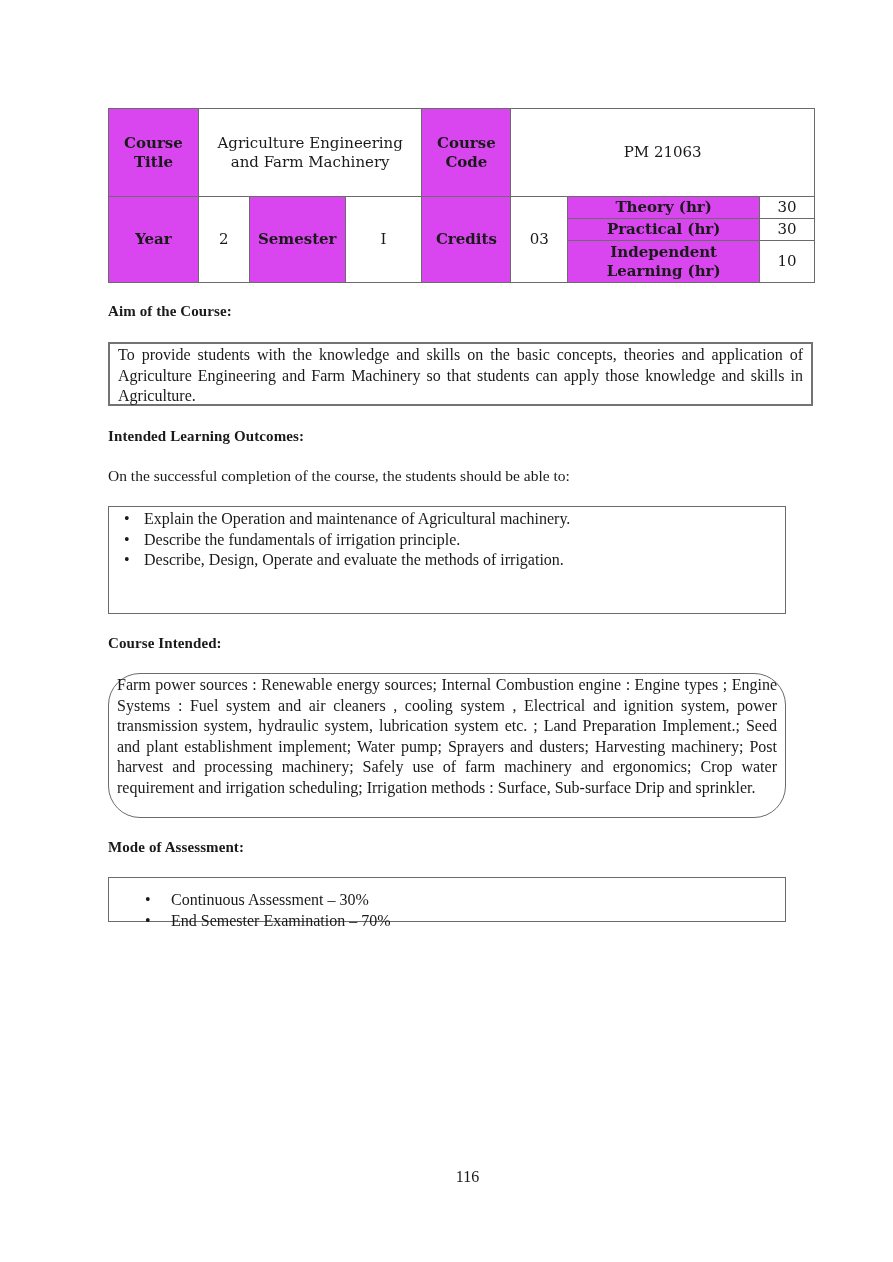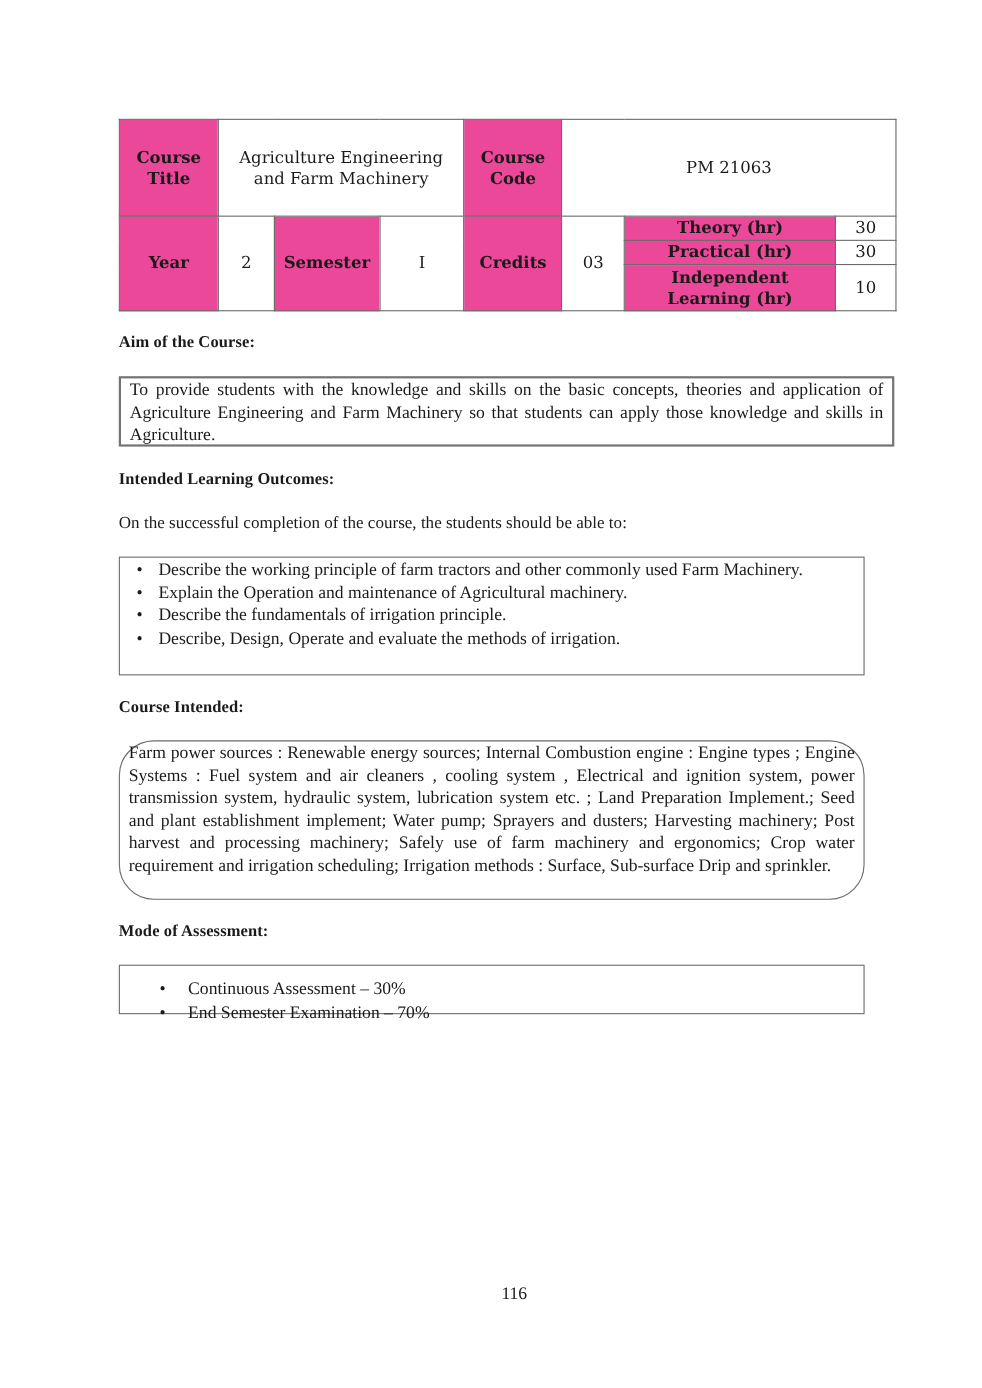--- a/index.html
+++ b/index.html
@@ -4,21 +4,21 @@
 <style>
   html, body { margin: 0; padding: 0; background: #ffffff; }
   body { width: 893px; height: 1262px; position: relative; overflow: hidden;
          font-family: "DejaVu Serif", "Liberation Serif", serif; color: #1a1a1a; }
   .page { position: absolute; left: 0; top: 0; width: 893px; height: 1262px; }
 
   table.info { position: absolute; left: 108px; top: 108px; width: 707px; height: 174px;
                border-collapse: collapse; font-size: 15px; }
   table.info td { border: 1px solid #6b6b6b; text-align: center; vertical-align: middle;
                   padding: 0 4px; line-height: 19px; }
-  td.shade { background: #ec4899; font-weight: bold; }
+  td.shade { background: #d946ef; font-weight: bold; }
   td.plain { background: #ffffff; }
 
   .heading { position: absolute; left: 108px; font-size: 15px; font-weight: bold;
              font-family: "Liberation Serif", serif; letter-spacing: 0.1px; }
   .para { position: absolute; left: 108px; font-size: 15.5px; font-family: "Liberation Serif", serif; }
 
   .box { position: absolute; left: 108px; border: 1px solid #6b6b6b; box-sizing: border-box;
          font-family: "Liberation Serif", serif; font-size: 16px; line-height: 20.6px; }
   .box.aim { border: 2px solid #737373; width: 705px; top: 342px; height: 64px; padding: 1px 8px; text-align: justify; }
   .box.ilo { width: 678px; top: 506px; height: 108px; padding: 2px 8px 0 8px; }
@@ -78,21 +78,20 @@
   </tbody>
     </table>
 
   <div class="heading" style="top:303px">Aim of the Course:</div>
   <div class="box aim">To provide students with the knowledge and skills on the basic concepts, theories and application of Agriculture Engineering and Farm Machinery so that students can apply those knowledge and skills in Agriculture.</div>
 
   <div class="heading" style="top:428px">Intended Learning Outcomes:</div>
   <div class="para" style="top:467px">On the successful completion of the course, the students should be able to:</div>
   <div class="box ilo">
     <ul>
-      <li>Describe the working principle of farm tractors and other commonly used Farm Machinery.</li>
       <li>Explain the Operation and maintenance of Agricultural machinery.</li>
       <li>Describe the fundamentals of irrigation principle.</li>
       <li>Describe, Design, Operate and evaluate the methods of irrigation.</li>
     </ul>
   </div>
 
   <div class="heading" style="top:635px">Course Intended:</div>
   <div class="box capsule">Farm power sources : Renewable energy sources; Internal Combustion engine : Engine types ; Engine Systems : Fuel system and air cleaners , cooling system , Electrical and ignition system, power transmission system, hydraulic system, lubrication system etc. ; Land Preparation Implement.; Seed and plant establishment implement; Water pump; Sprayers and dusters; Harvesting machinery; Post harvest and processing machinery; Safely use of farm machinery and ergonomics; Crop water requirement and irrigation scheduling; Irrigation methods : Surface, Sub-surface Drip and sprinkler.</div>
 
   <div class="heading" style="top:839px">Mode of Assessment:</div>

